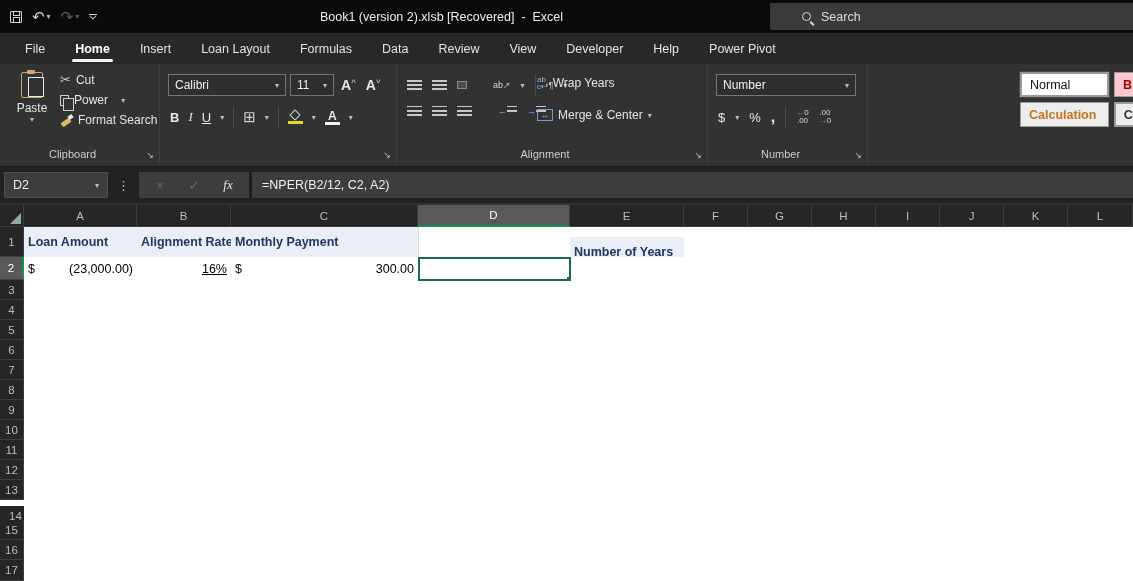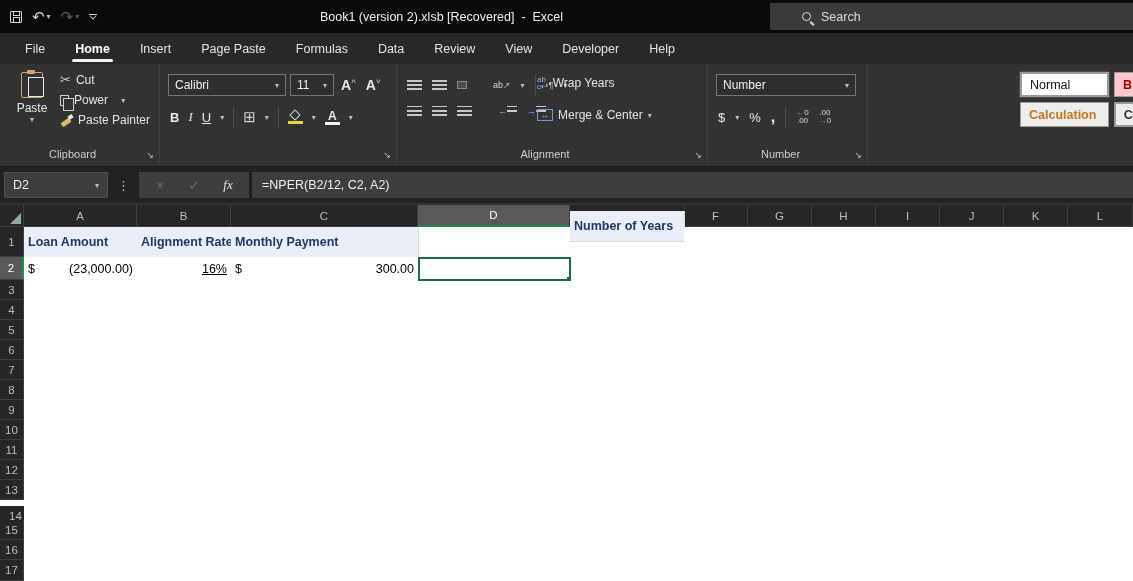--- a/index.html
+++ b/index.html
@@ -157,46 +157,47 @@
     <div class="searchbox">
       <span class="ic-search"></span>
       <span>Search</span>
     </div>
   </div>
 
   <div class="tabrow">
       <div class="rtab">File</div>
       <div class="rtab active">Home</div>
       <div class="rtab">Insert</div>
-      <div class="rtab">Page Paste</div>
+      <div class="rtab">Loan Layout</div>
       <div class="rtab">Formulas</div>
       <div class="rtab">Data</div>
       <div class="rtab">Review</div>
       <div class="rtab">View</div>
       <div class="rtab">Developer</div>
       <div class="rtab">Help</div>
+      <div class="rtab">Power Pivot</div>
     </div>
 
   <div class="ribbon">
 
     <div class="rgroup g-clip">
       <div class="paste">
         <div class="ic-clipboard"></div>
         <div>Paste</div>
         <div class="chev">▾</div>
       </div>
       <div class="clip-items">
         <div class="clip-item">
             <span class="ic-cut">✂</span>
             <span>Cut</span>
           </div>
         <div class="clip-item"><span class="ic-copy"></span><span>Power</span>&nbsp;<span class="chev">▾</span></div>
         <div class="clip-item">
             <span class="ic-brush"></span>
-            <span>Paste Painter</span>
+            <span>Format Search</span>
           </div>
       </div>
       <div class="glabel">Clipboard</div>
       <div class="launcher">↘</div>
     </div>
 
     <div class="rgroup g-font">
       <div class="font-row1">
         <div class="combo font-name">
             <span>Calibri</span>
@@ -329,21 +330,21 @@
       <div class="hcell" style="left: 748px; top: 0px; width: 64px; height: 22px;">G</div>
       <div class="hcell" style="left: 812px; top: 0px; width: 64px; height: 22px;">H</div>
       <div class="hcell" style="left: 876px; top: 0px; width: 64px; height: 22px;">I</div>
       <div class="hcell" style="left: 940px; top: 0px; width: 64px; height: 22px;">J</div>
       <div class="hcell" style="left: 1004px; top: 0px; width: 64px; height: 22px;">K</div>
       <div class="hcell" style="left: 1068px; top: 0px; width: 65px; height: 22px;">L</div>
       <div class="hcell" style="left: 0px; top: 22px; width: 24px; height: 30px;">1</div>
       <div class="cell hdr" style="left: 24px; top: 22px; width: 114px; height: 31px;">Loan Amount</div>
       <div class="cell hdr" style="left: 137px; top: 22px; width: 95px; height: 31px;">Alignment Rate</div>
       <div class="cell hdr" style="left: 231px; top: 22px; width: 188px; height: 31px;">Monthly Payment</div>
-      <div class="cell hdr" style="left: 570px; top: 6px; width: 115px; height: 31px;">Number of Years</div>
+      <div class="cell hdr" style="left: 570px; top: 32px; width: 115px; height: 31px;">Number of Years</div>
       <div class="cell" style="left: 684px; top: 22px; width: 65px; height: 31px;"></div>
       <div class="cell" style="left: 748px; top: 22px; width: 65px; height: 31px;"></div>
       <div class="cell" style="left: 812px; top: 22px; width: 65px; height: 31px;"></div>
       <div class="cell" style="left: 876px; top: 22px; width: 65px; height: 31px;"></div>
       <div class="cell" style="left: 940px; top: 22px; width: 65px; height: 31px;"></div>
       <div class="cell" style="left: 1004px; top: 22px; width: 65px; height: 31px;"></div>
       <div class="cell" style="left: 1068px; top: 22px; width: 66px; height: 31px;"></div>
       <div class="hcell hl rowhl" style="left: 0px; top: 52px; width: 24px; height: 23px;">2</div>
       <div class="cell cur" style="left: 24px; top: 52px; width: 114px; height: 24px;">
         <span>$</span>

